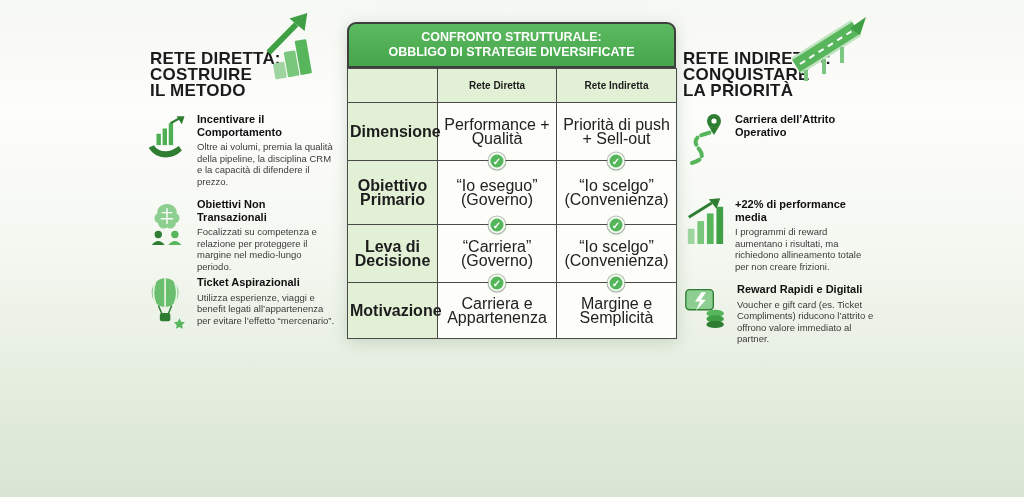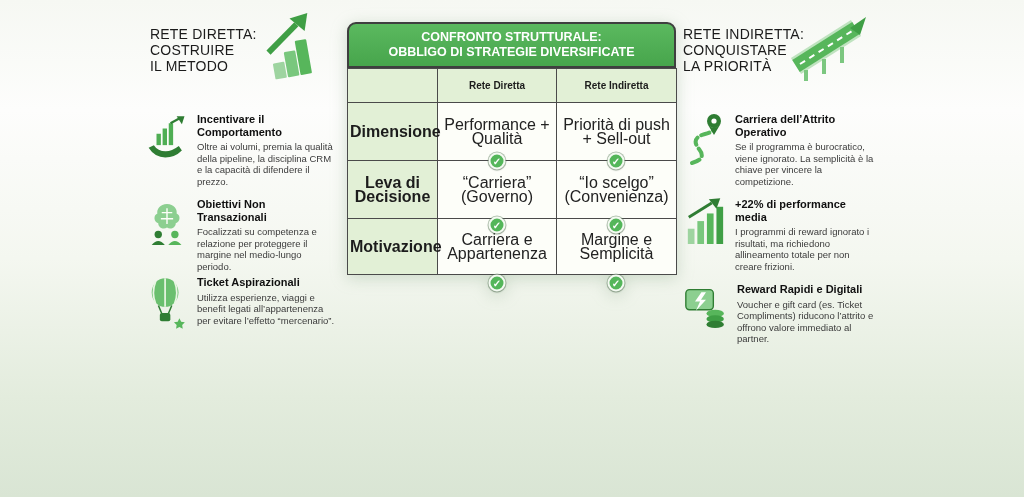--- a/index.html
+++ b/index.html
@@ -9,22 +9,22 @@
   .canvas{
     position:relative; width:1024px; height:497px; overflow:hidden;
     background:linear-gradient(180deg,#f6f8f3 0%, #fdfdfc 22%, #f4f7f0 52%, #e3ecdd 80%, #d9e5d4 100%);
   }
 
   
   .hdr{ position:absolute; width:190px; }
   .left-hdr{ left:150px; top:26px; }
   .right-hdr{ left:683px; top:26px; }
   .panel-title{
-    font-size:14px; font-weight:normal; color:#1b1b1b; line-height:16px;
-    white-space:pre-line; letter-spacing:.2px;
+    font-size:17px; font-weight:bold; color:#1b1b1b; line-height:16px;
+    white-space:pre-line; letter-spacing:.2px;margin-top:25px;
   }
   .hdr-icon{ position:absolute; }
   .left-hdr .hdr-icon{ left:100px; top:-14px; }
   .right-hdr .hdr-icon{ left:104px; top:-12px; }
 
   
   .item{ position:absolute; display:flex; gap:9px; width:192px; }
   .item .ic{ flex:0 0 42px; display:flex; justify-content:center; align-items:flex-start; }
   .item h3{ font-size:11px; line-height:12.5px; color:#101010; white-space:pre-line; margin-bottom:3px; }
   .item p{ font-size:9.5px; line-height:11.5px; color:#3b3b3b; }
@@ -152,20 +152,28 @@
         <td class="colhead">Rete Diretta</td>
         <td class="colhead">Rete Indiretta</td>
       </tr>
       <tr class="r0">
         <td class="label">Dimensione</td>
         <td>Performance +
 Qualità</td>
         <td>Priorità di push
 + Sell-out</td>
       </tr>
+      <tr class="r1">
+        <td class="label">Obiettivo
+Primario</td>
+        <td>“Io eseguo”
+(Governo)</td>
+        <td>“Io scelgo”
+(Convenienza)</td>
+      </tr>
       <tr class="r2">
         <td class="label">Leva di
 Decisione</td>
         <td>“Carriera”
 (Governo)</td>
         <td>“Io scelgo”
 (Convenienza)</td>
       </tr>
       <tr class="r3">
         <td class="label">Motivazione</td>
@@ -204,39 +212,38 @@
       <svg width="40" height="52" viewBox="0 0 40 52">
         <path d="M7 50 q15 -4 7 -14 q-9 -11 6 -15 q13 -3 9 -12" fill="none" stroke="#57b65b" stroke-width="4" stroke-dasharray="8 4.5" stroke-linecap="round"></path>
         <circle cx="29" cy="8" r="7" fill="#2f7d33"></circle>
         <circle cx="29" cy="8" r="2.6" fill="#fff"></circle>
         <path d="M22.8 11.5 q6.2 7 12.4 0 L29 22 z" fill="#2f7d33"></path>
       </svg>
     </span>
     <div class="txt">
       <h3>Carriera dell’Attrito
 Operativo</h3>
-      <p>Se il programma è burocratico, viene ignorato. La semplicità è la chiave per vincere la competizione.</p>
     </div>
   </div>
 
   <div class="item" style="left:684px;top:198px">
     <span class="ic">
       <svg width="42" height="50" viewBox="0 0 44 52">
         <rect x="4" y="32" width="7" height="16" fill="#9ed4a0"></rect>
         <rect x="14" y="24" width="7" height="24" fill="#79c77d"></rect>
         <rect x="24" y="16" width="7" height="32" fill="#57b65b"></rect>
         <rect x="34" y="9" width="7" height="39" fill="#3f9f45"></rect>
         <path d="M5 20 L29 5" stroke="#2f7d33" stroke-width="3" fill="none"></path>
         <path d="M26 1 L38 0 L34 11 Z" fill="#2f7d33"></path>
       </svg>
     </span>
     <div class="txt">
       <h3>+22% di performance
 media</h3>
-      <p>I programmi di reward ignorato i risultati, ma richiedono allineamento totale per non creare frizioni.</p>
+      <p>I programmi di reward aumentano i risultati, ma richiedono allineamento totale per non creare frizioni.</p>
     </div>
   </div>
 
   <div class="item" style="left:684px;top:283px">
     <span class="ic">
       <svg width="44" height="48" viewBox="0 0 48 48">
         <rect x="2" y="5" width="30" height="22" rx="4" fill="#8ccf90" stroke="#2f7d33" stroke-width="1.5"></rect>
         <path d="M19 8 l-7 10 h5.5 l-4.5 10 11 -12 h-5.5 l5.5 -8 z" fill="#fff"></path>
         <ellipse cx="34" cy="31" rx="9.5" ry="4" fill="#57b65b"></ellipse>
         <ellipse cx="34" cy="37" rx="9.5" ry="4" fill="#3f9f45"></ellipse>

